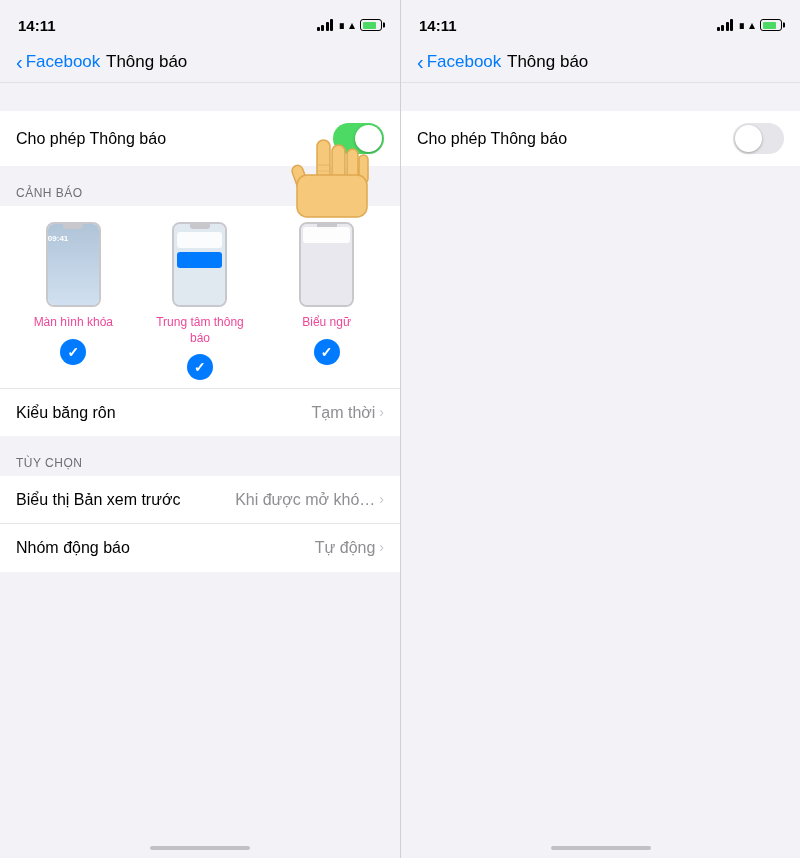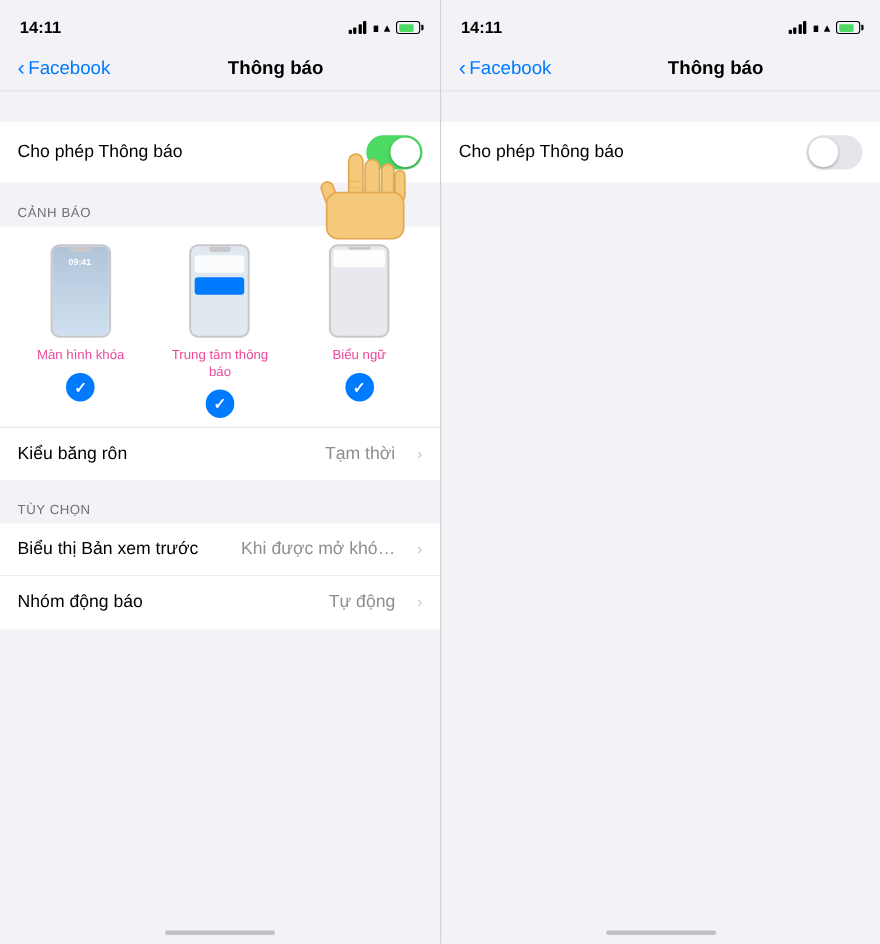--- a/index.html
+++ b/index.html
@@ -102,23 +102,23 @@
       cursor: pointer;
       min-width: 90px;
     }
     .nav-back-chevron {
       font-size: 20px;
       line-height: 1;
       margin-right: 1px;
     }
     .nav-title {
       flex: 1;
-      text-align: right;
+      text-align: left;
       font-size: 17px;
-      font-weight: 700;
+      font-weight: 400;
       color: #000;
     }
     .nav-spacer {
       min-width: 90px;
     }
     .settings-content {
       flex: 1;
       overflow-y: auto;
       padding-top: 0;
     }
@@ -221,22 +221,22 @@
       background: #e8e8ee;
       position: relative;
     }
     
     .phone-mini.lock-style .phone-mini-screen {
       background: linear-gradient(180deg, #b0c4d8 0%, #d0e0f0 100%);
     }
     .lock-time {
       position: absolute;
       top: 10px;
-      left: 0; right: 16px;
-      text-align: right;
+      left: 0; right: 2px;
+      text-align: left;
       font-size: 8px;
       font-weight: 600;
       color: #fff;
     }
     
     .phone-mini.notif-style .phone-mini-screen {
       background: #e0e8f0;
     }
     .notif-banner {
       position: absolute;
@@ -292,21 +292,21 @@
       justify-content: center;
       color: #fff;
       font-size: 14px;
       font-weight: 700;
       cursor: pointer;
     }
     .settings-row-value {
       font-size: 16px;
       color: #8e8e93;
       display: flex;
-      gap: 20px;
+      gap: 4px;
     }
     .chevron-right {
       color: #c7c7cc;
       font-size: 14px;
     }
     .home-indicator {
       position: absolute;
       bottom: 8px;
       left: 50%;
       transform: translateX(-50%);

